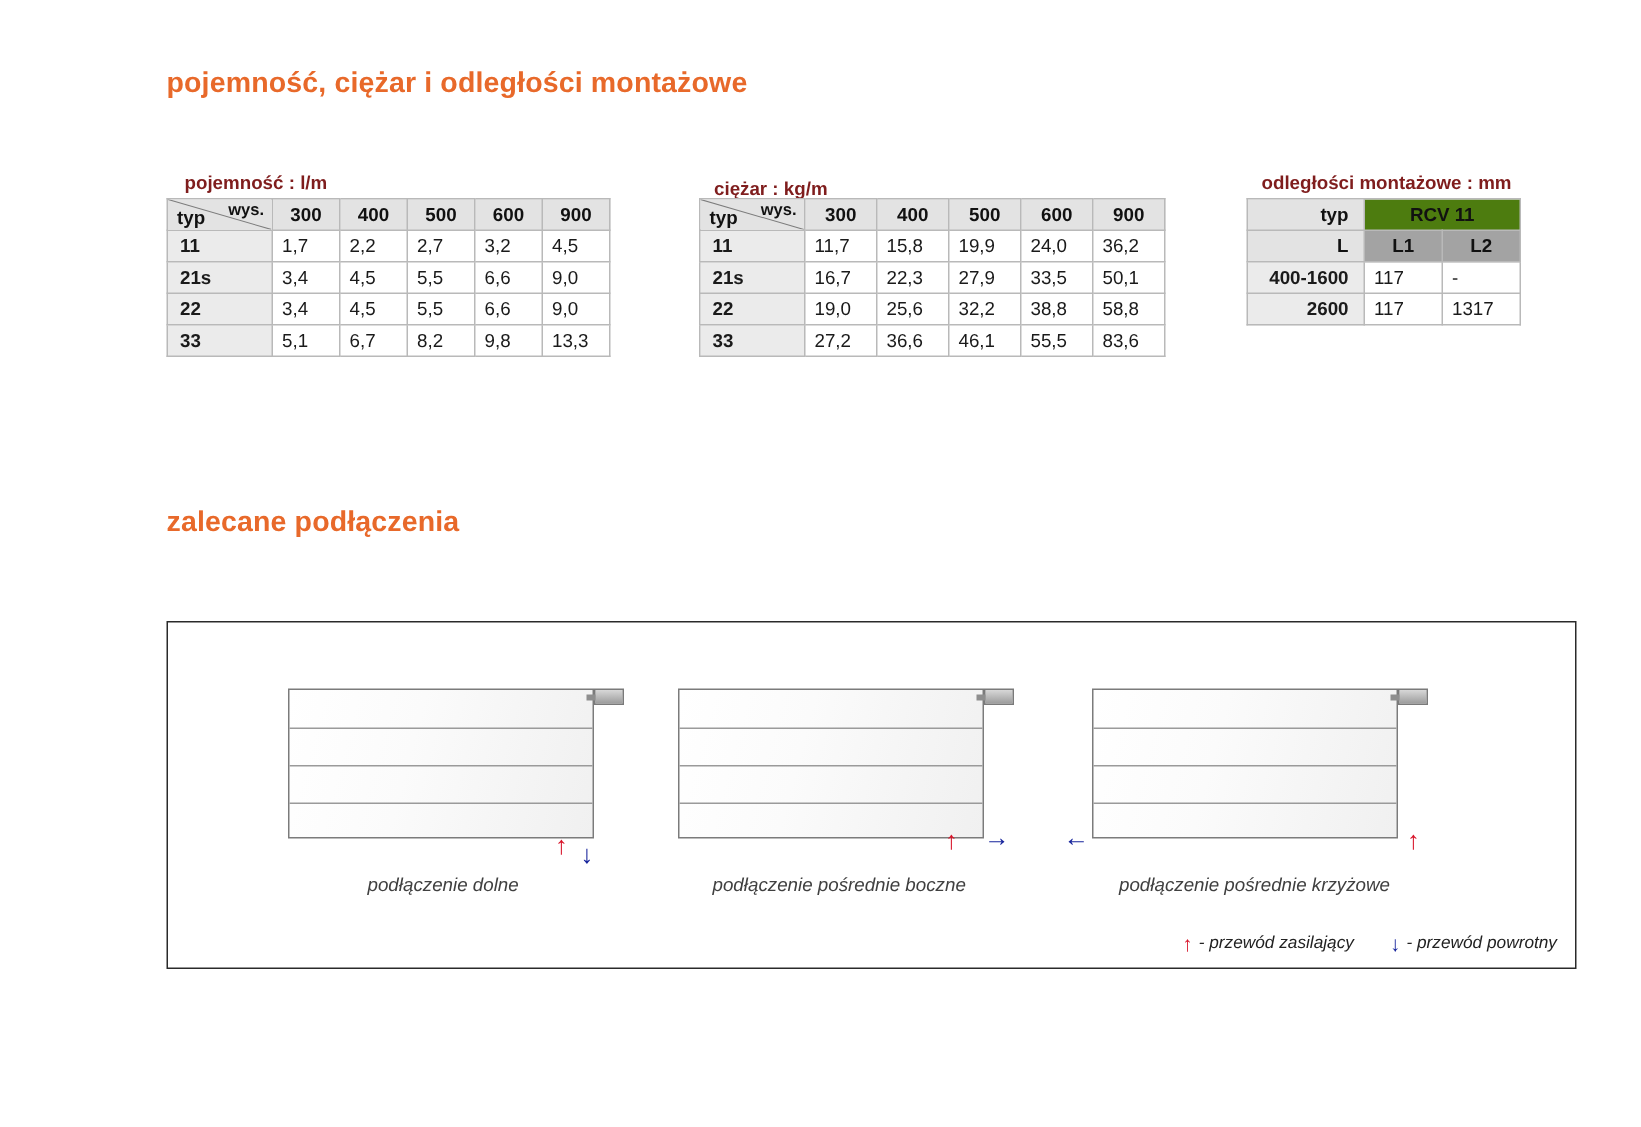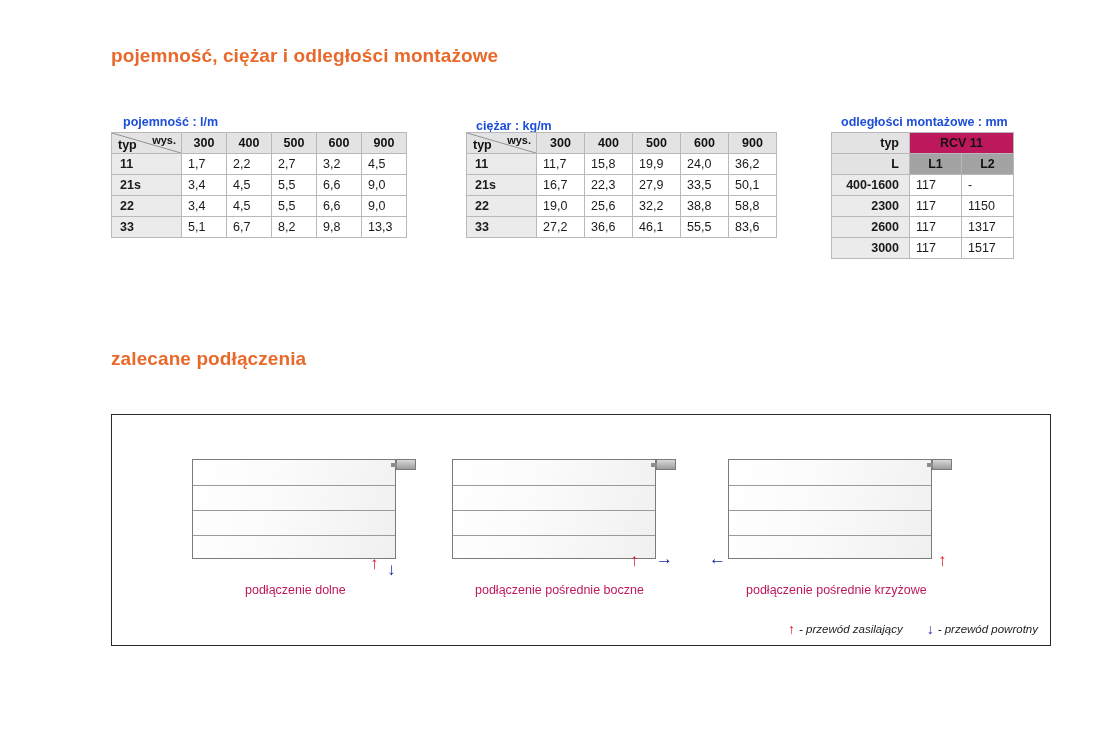--- a/index.html
+++ b/index.html
@@ -13,27 +13,27 @@
   .page { position: relative; width: 1094px; height: 751px; overflow: hidden; margin-left: 41px; }
 
   .section-title {
     position: absolute;
     color: #e8692a;
     font-size: 19px;
     font-weight: bold;
     letter-spacing: 0.1px;
   }
   #title-capacity { left: 70px; top: 45px; }
-  #title-connections { left: 70px; top: 348px; }
+  #title-connections { left: 70px; top: 338px; }
 
   .tbl-caption {
     position: absolute;
     font-size: 12.5px;
     font-weight: bold;
-    color: #1d4ed8;
+    color: #7f1d1d;
   }
   #cap-capacity { left: 82px; top: 115px; }
   #cap-weight   { left: 435px; top: 119px; }
   #cap-mount    { left: 800px; top: 115px; }
 
   table.data {
     position: absolute;
     border-collapse: collapse;
     font-size: 12.5px;
   }
@@ -89,21 +89,21 @@
   #tbl-weight { left: 425px; top: 132px; }
   #tbl-weight td, #tbl-weight th { width: 48px; }
   #tbl-weight td.rowhead, #tbl-weight th.corner { width: 70px; }
 
   #tbl-mount { left: 790px; top: 132px; font-size: 12.5px; }
   #tbl-mount th, #tbl-mount td { height: 21px; }
   #tbl-mount .c0 { width: 78px; }
   #tbl-mount .c1 { width: 52px; }
   #tbl-mount .c2 { width: 52px; }
   #tbl-mount th.hdr-typ { background: #e3e3e3; font-weight: bold; text-align: right; padding-right: 10px; }
-  #tbl-mount th.hdr-rcv { background: #be185d; font-weight: bold; }
+  #tbl-mount th.hdr-rcv { background: #4d7c0f; font-weight: bold; }
   #tbl-mount th.hdr-l   { background: #e3e3e3; font-weight: bold; text-align: right; padding-right: 10px;}
   #tbl-mount th.hdr-l1, #tbl-mount th.hdr-l2 { background: #a3a3a3; font-weight: bold; }
   #tbl-mount td.lcell { background: #ebebeb; font-weight: bold; text-align: right; padding-right: 10px; }
 
   
   .panel {
     position: absolute;
     left: 70px; top: 414px;
     width: 940px; height: 232px;
     border: 1px solid #2a2a2a;
@@ -130,21 +130,22 @@
     border: 1px solid #7a7a7a;
   }
   .valve .nub {
     position: absolute; left: -6px; top: 3px;
     width: 6px; height: 4px; background: #8e8e8e;
   }
 
   .caption {
     position: absolute;
     font-size: 12.5px;
-    color: #be185d;
+    font-style: italic;
+    color: #404040;
     white-space: nowrap;
   }
 
   .arrow { position: absolute; font-size: 17px; line-height: 1; font-weight: bold; }
   .arrow.red { color: #d8142a; }
   .arrow.blue { color: #17249c; }
 
   .legend {
     position: absolute;
     right: 12px; bottom: 8px;
@@ -287,33 +288,23 @@
         <th class="hdr-l2 c2">L2</th>
       </tr>
     </thead>
     <tbody>
       <tr>
         <td class="lcell c0">400-1600</td>
         <td class="val c1">117</td>
         <td class="val c2">-</td>
       </tr>
       <tr>
-        <td class="lcell c0">2300</td>
-        <td class="val c1">117</td>
-        <td class="val c2">1150</td>
-      </tr>
-      <tr>
         <td class="lcell c0">2600</td>
         <td class="val c1">117</td>
         <td class="val c2">1317</td>
-      </tr>
-      <tr>
-        <td class="lcell c0">3000</td>
-        <td class="val c1">117</td>
-        <td class="val c2">1517</td>
       </tr>
     </tbody>
   </table>
 
   <div class="section-title" id="title-connections">zalecane podłączenia</div>
 
   <div class="panel">
 
     <div class="rad" style="left:80px; top:44px;">
       <div class="seg s1"></div>

